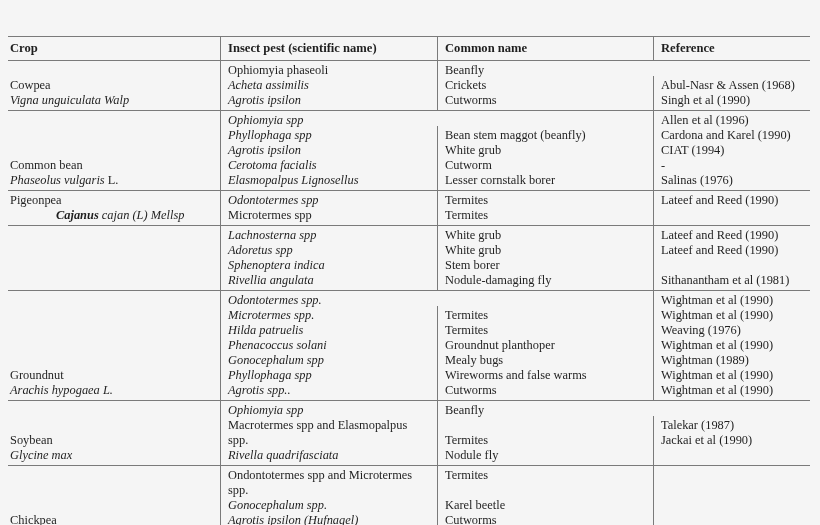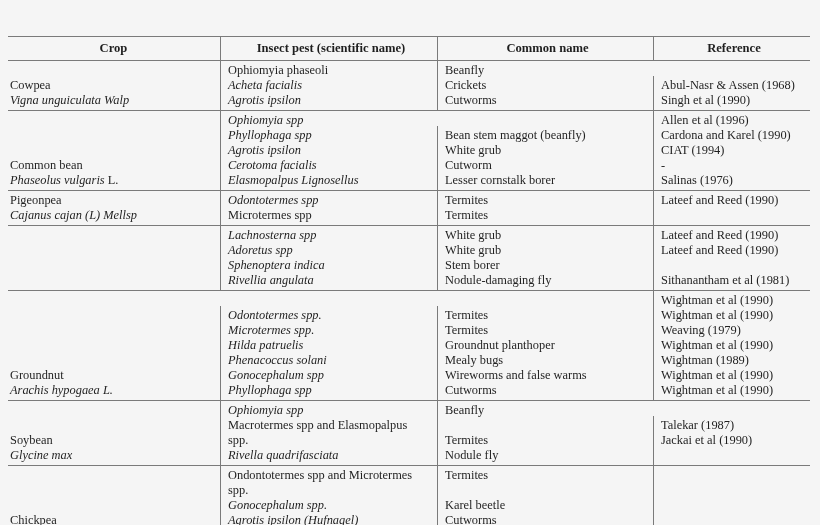--- a/index.html
+++ b/index.html
@@ -11,53 +11,53 @@
     color:var(--ink,#1f1f1f);
     overflow:hidden;
   }
   .ptable{
     position:absolute;left:8px;top:36px;width:802px;
     border-top:1px solid var(--line,#7a7a7a);
     border-bottom:1px solid var(--faint,#c6c6c6);
     box-sizing:border-box;
   }
   .thead,.trow{display:flex;}
-  .thead{border-bottom:1px solid var(--line,#7a7a7a);text-align:center;}
+  .thead{border-bottom:1px solid var(--line,#7a7a7a);}
   .trow{border-bottom:1px solid var(--line,#7a7a7a);align-items:flex-end;}
   .trow:last-child{border-bottom:none;}
   .tcell{box-sizing:border-box;padding:2px 3px 2px 7px;}
   .c0{width:212px;padding-left:2px;}
   .c1{width:217px;border-left:1px solid var(--line,#7a7a7a);}
   .c2{width:216px;border-left:1px solid var(--line,#7a7a7a);}
   .c3{width:157px;border-left:1px solid var(--line,#7a7a7a);}
   .hcell{font-weight:bold;font-size:12.6px;line-height:15px;padding-top:4px;padding-bottom:4px;}
   .tline{height:15px;line-height:15px;font-size:12.4px;white-space:nowrap;}
   .it{font-style:italic;}
-  .bd{font-weight:normal;}
+  .bd{font-weight:bold;margin-left:46px;}
 </style>
 </head>
 <body>
 
 <div class="page">
   <div class="ptable">
     <div class="thead">
       <div class="tcell hcell c0">Crop</div>
       <div class="tcell hcell c1">Insect pest (scientific name)</div>
       <div class="tcell hcell c2">Common name</div>
       <div class="tcell hcell c3">Reference</div>
     </div>
     <div>
         <div class="trow">
           <div class="tcell c0">
             <div class="tline"><span>Cowpea</span></div>
             <div class="tline"><span class="it">Vigna unguiculata Walp</span></div>
           </div>
           <div class="tcell c1">
             <div class="tline"><span>Ophiomyia phaseoli</span></div>
-            <div class="tline"><span class="it">Acheta facialis</span></div>
+            <div class="tline"><span class="it">Acheta assimilis</span></div>
             <div class="tline"><span class="it">Agrotis ipsilon</span></div>
           </div>
           <div class="tcell c2">
             <div class="tline"><span>Beanfly</span></div>
             <div class="tline"><span>Crickets</span></div>
             <div class="tline"><span>Cutworms</span></div>
           </div>
           <div class="tcell c3">
             <div class="tline"><span>Abul-Nasr &amp; Assen (1968)</span></div>
             <div class="tline"><span>Singh et al (1990)</span></div>
@@ -133,33 +133,34 @@
             <div class="tline"><span>Groundnut</span></div>
             <div class="tline"><span class="it">Arachis hypogaea L.</span></div>
           </div>
           <div class="tcell c1">
             <div class="tline"><span class="it">Odontotermes spp.</span></div>
             <div class="tline"><span class="it">Microtermes spp.</span></div>
             <div class="tline"><span class="it">Hilda patruelis</span></div>
             <div class="tline"><span class="it">Phenacoccus solani</span></div>
             <div class="tline"><span class="it">Gonocephalum spp</span></div>
             <div class="tline"><span class="it">Phyllophaga spp</span></div>
+            <div class="tline"><span class="it">Agrotis spp..</span></div>
           </div>
           <div class="tcell c2">
             <div class="tline"><span>Termites</span></div>
             <div class="tline"><span>Termites</span></div>
             <div class="tline"><span>Groundnut planthoper</span></div>
             <div class="tline"><span>Mealy bugs</span></div>
             <div class="tline"><span>Wireworms and false warms</span></div>
             <div class="tline"><span>Cutworms</span></div>
           </div>
           <div class="tcell c3">
             <div class="tline"><span>Wightman et al (1990)</span></div>
             <div class="tline"><span>Wightman et al (1990)</span></div>
-            <div class="tline"><span>Weaving (1979)</span></div>
+            <div class="tline"><span>Weaving (1976)</span></div>
             <div class="tline"><span>Wightman et al (1990)</span></div>
             <div class="tline"><span>Wightman (1989)</span></div>
             <div class="tline"><span>Wightman et al (1990)</span></div>
             <div class="tline"><span>Wightman et al (1990)</span></div>
           </div>
         </div>
         <div class="trow">
           <div class="tcell c0">
             <div class="tline"><span>Soybean</span></div>
             <div class="tline"><span class="it">Glycine max</span></div>

